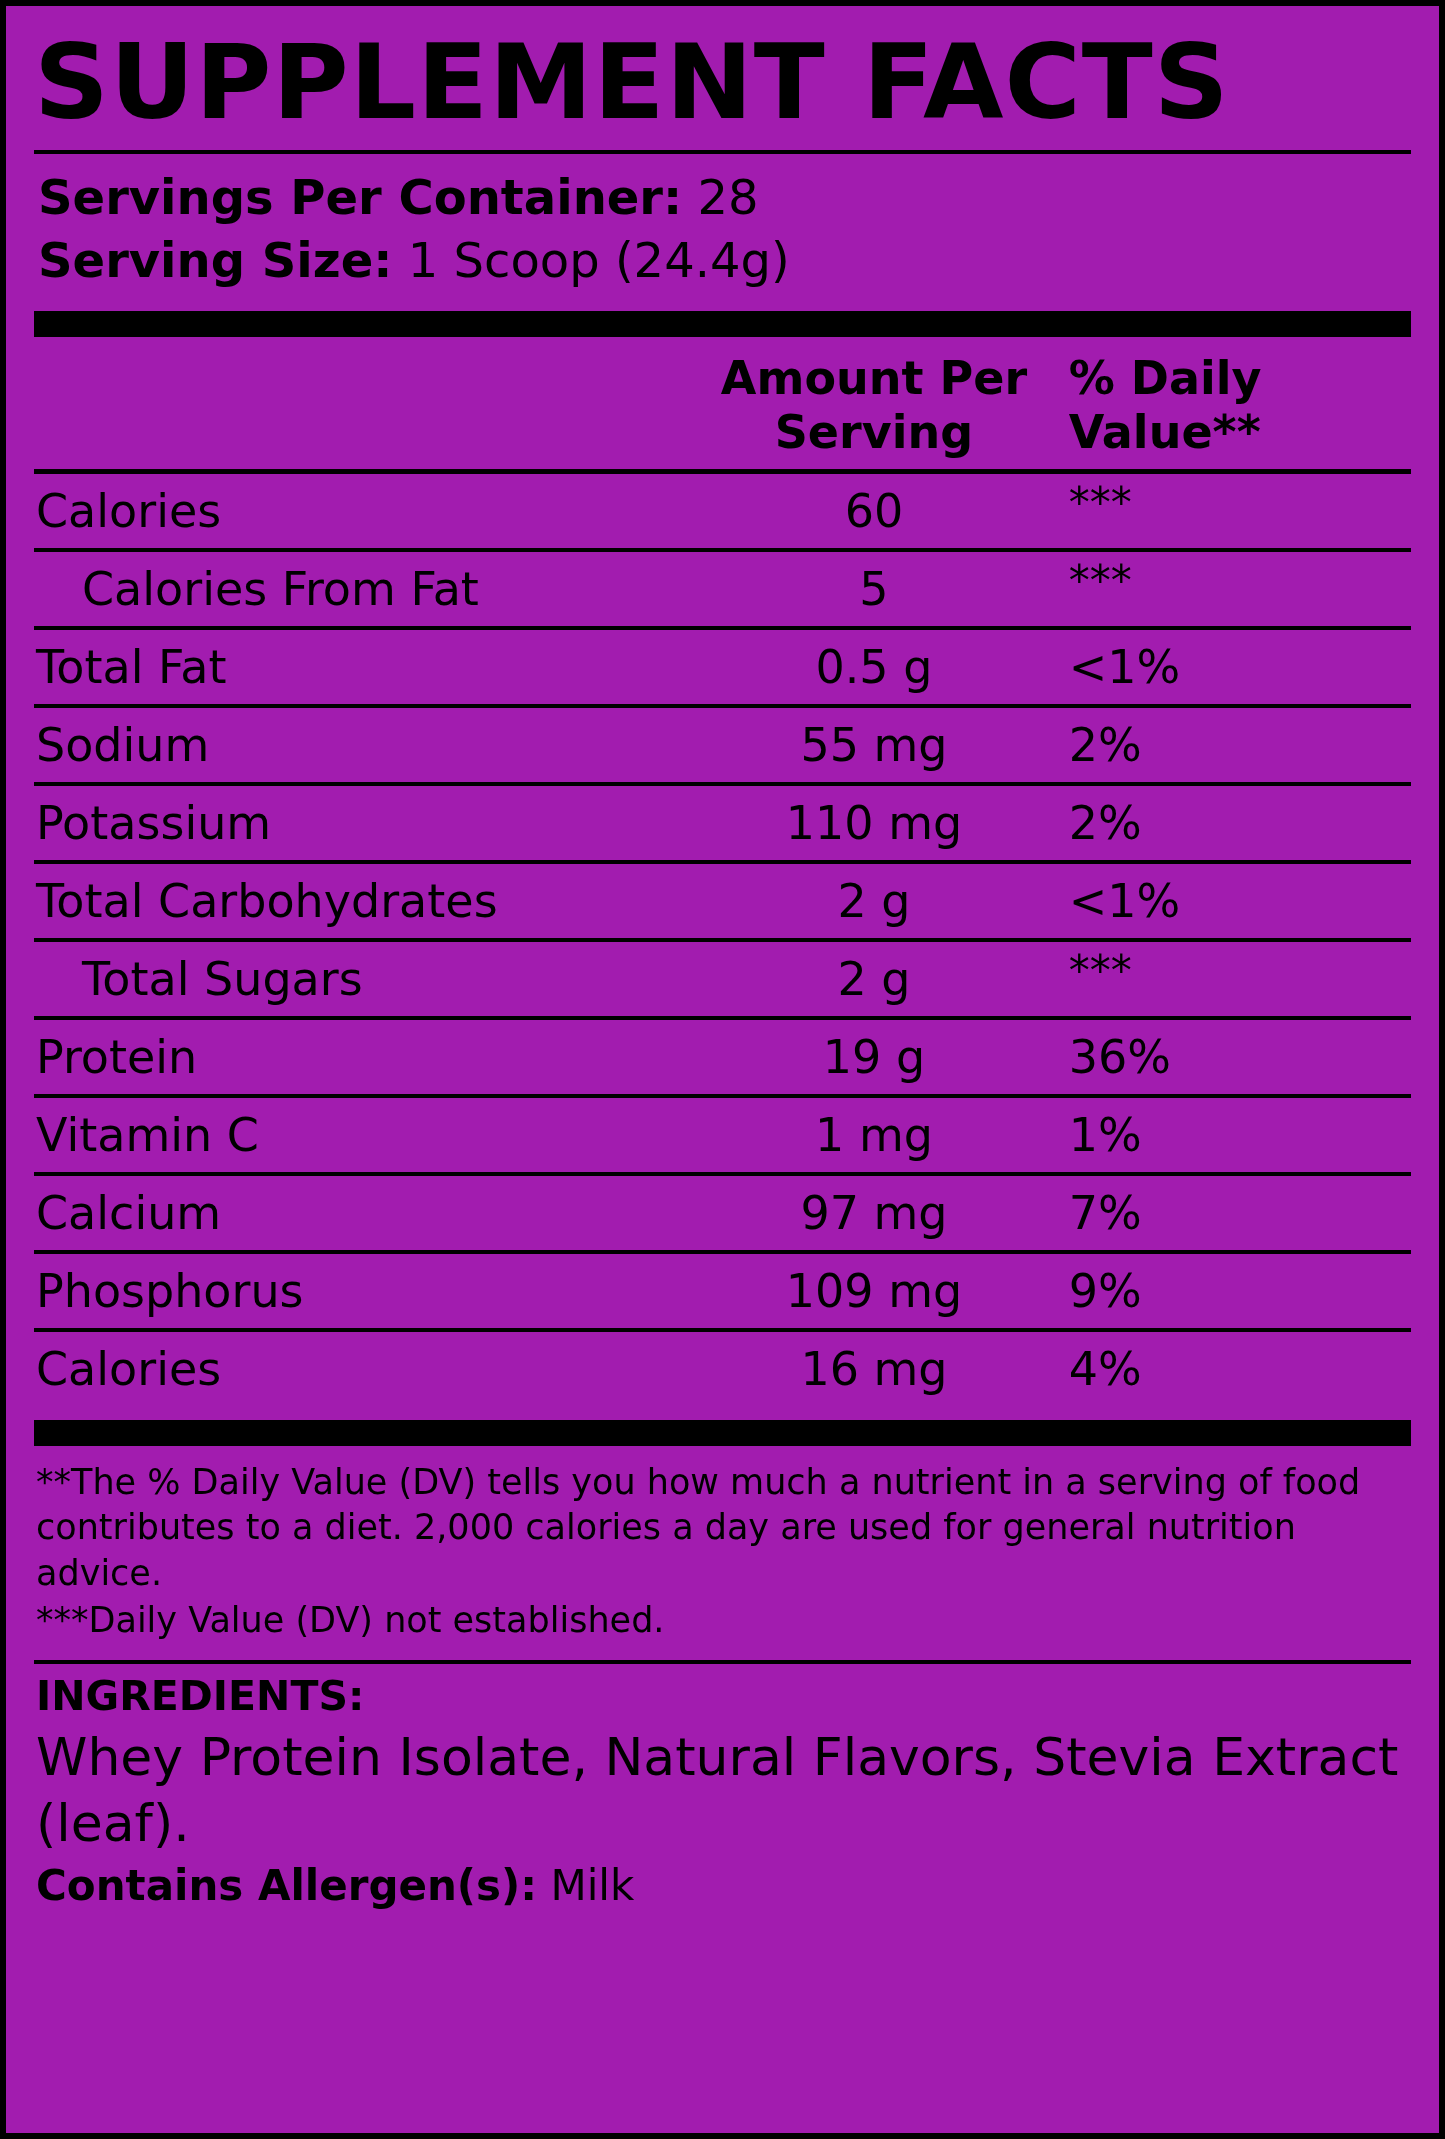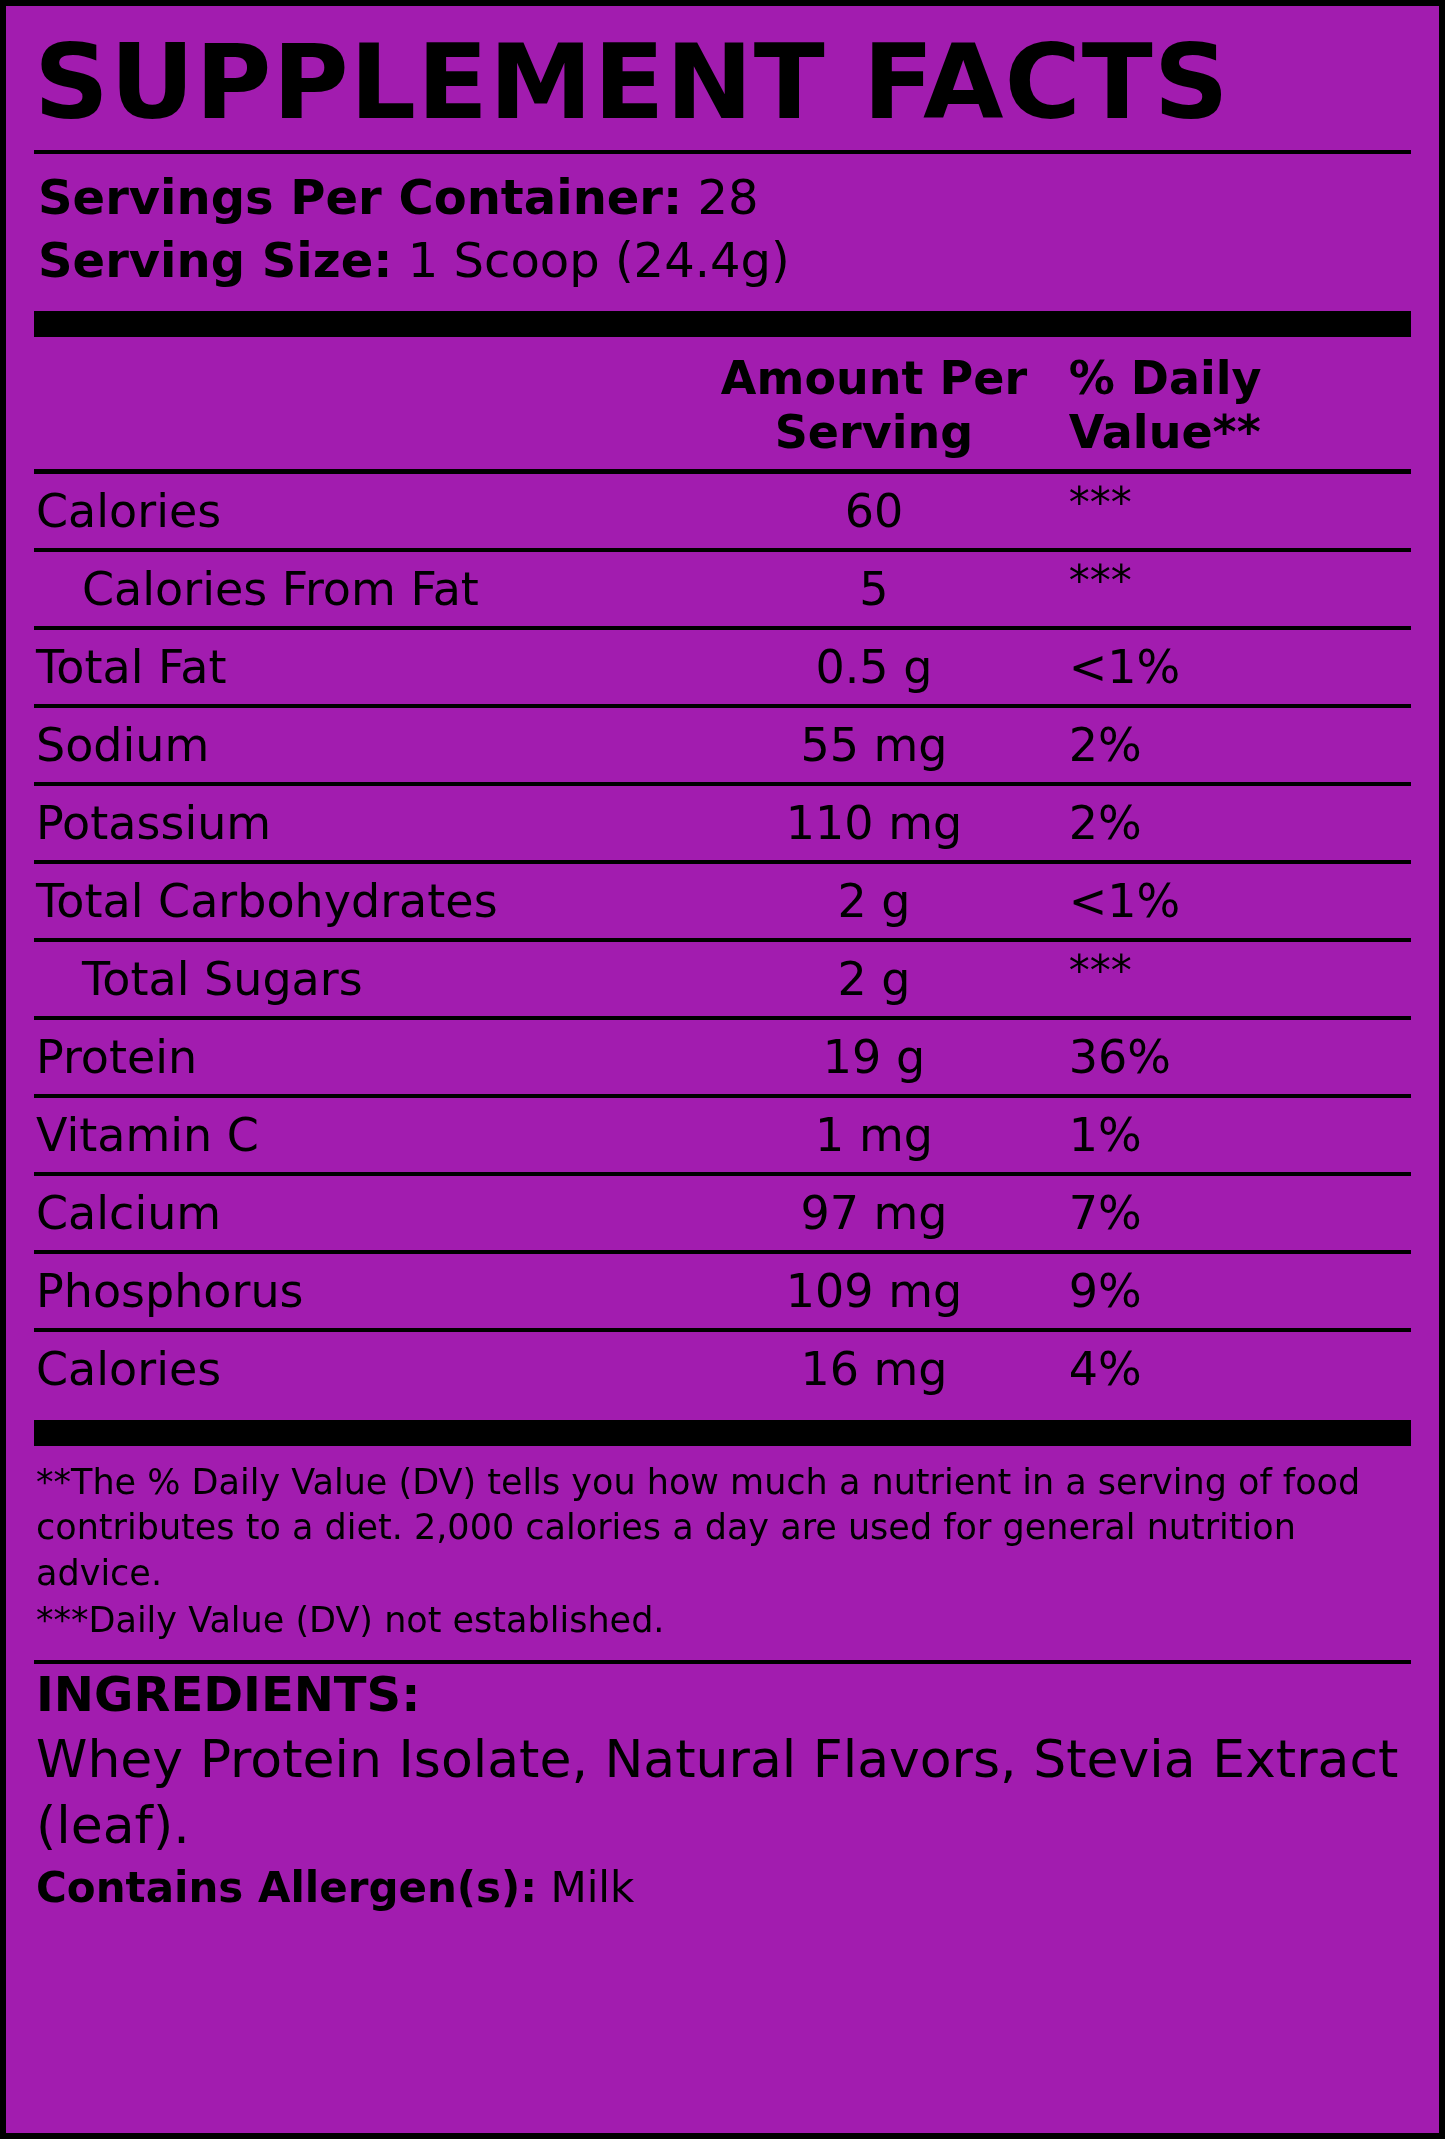--- a/index.html
+++ b/index.html
@@ -94,23 +94,23 @@
   .footnotes p {
     margin: 0 0 2px 0;
   }
   .ing-sep {
     height: 4px;
     background: #000000;
     width: 100%;
     margin-top: 16px;
   }
   .ingredients-title {
-    font-size: 48px;
-    font-weight: bold;
-    padding: 2px 0 4px 2px;
+    font-size: 41px;
+    font-weight: bold;
+    padding: 8px 0 4px 2px;
   }
   .ingredients-body {
     font-size: 52px;
     line-height: 1.28;
     padding: 0 0 0 2px;
   }
   .allergens {
     font-size: 42px;
     padding: 4px 0 0 2px;
   }

